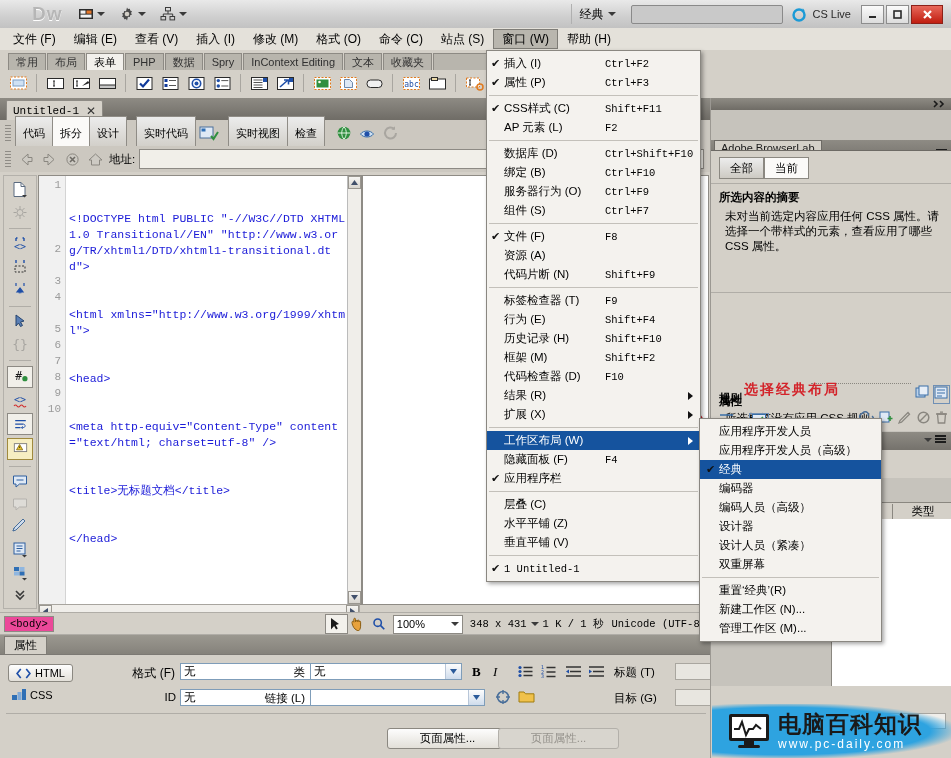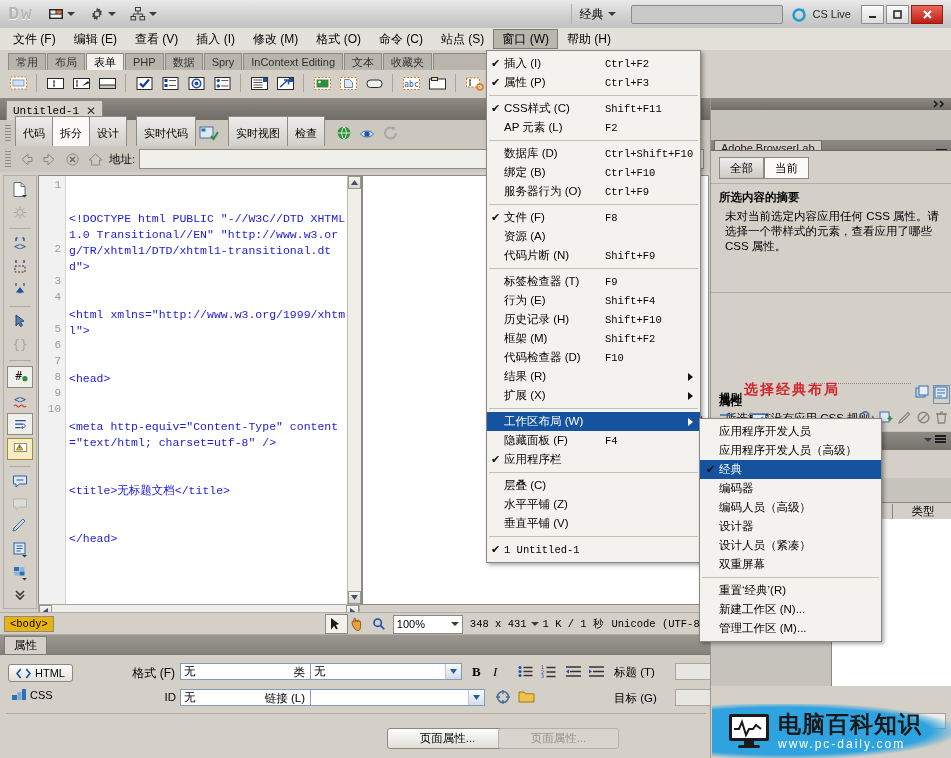--- a/index.html
+++ b/index.html
@@ -9,22 +9,22 @@
     font-size:12px;color:#000;
     background:#d4d0c8;
     position:relative;
     -webkit-font-smoothing:none;
   }
   .abs{position:absolute;}
   
   #appbar{left:0;top:0;width:951px;height:28px;
     background:linear-gradient(#e9e9e9,#cfcfcf 60%,#c2c2c2);
     border-bottom:1px solid #9a9a9a;display:flex;align-items:center;}
-  #dwlogo{font-family:Liberation Mono, monospace;font-size:19px;font-weight:bold;
-    color:#b6b6b6;letter-spacing:1px;padding:0 10px 0 8px;text-shadow:0 1px 0 #fff;}
+  #dwlogo{font-family:Liberation Sans, sans-serif;font-size:19px;font-weight:bold;
+    color:#b6b6b6;letter-spacing:1px;padding:0 10px 0 8px;text-shadow:0 1px 0 #fff;margin-left:24px;}
   .appbtn{display:flex;align-items:center;gap:3px;padding:2px 5px;margin-right:4px;}
   .caret{width:0;height:0;border-left:4px solid transparent;border-right:4px solid transparent;
     border-top:4px solid #3a3a3a;}
   .ico16{width:16px;height:16px;display:block;}
   #appbar-right{margin-left:auto;display:flex;align-items:center;height:100%;}
   #wsbtn{display:flex;align-items:center;gap:5px;padding:2px 7px;border-left:1px solid #b0b0b0;
     height:16px;font-size:12px;}
   #searchwrap{margin:0 8px;display:flex;align-items:center;
     width:150px;height:17px;background:#c9c9c9;border:1px solid #8a8a8a;border-radius:2px;}
   #searchwrap .mag{margin:0 3px 0 4px;}
@@ -88,21 +88,21 @@
     font-family:"Liberation Mono","DejaVu Sans Mono",monospace;font-size:11.5px;
     line-height:16px;color:#1a1ad8;white-space:pre-wrap;word-break:break-all;}
   #codescroll{position:absolute;right:0;top:0;width:13px;height:100%;background:#f0eeea;border-left:1px solid #bbb;}
   .sbtn{width:13px;height:13px;background:linear-gradient(#f6f5f2,#d8d5cf);border:1px solid #9a9790;
     display:flex;align-items:center;justify-content:center;box-sizing:border-box;}
   #hscroll{position:absolute;left:38px;top:432px;width:322px;height:13px;background:#f0eeea;border:1px solid #a8a59f;box-sizing:border-box;}
   #splitterarea{position:absolute;left:362px;top:3px;width:345px;height:428px;background:#fff;border:1px solid #8e8b85;}
   
   #statusbar{left:0;top:612px;width:710px;height:22px;background:#d4d0c8;
     border-top:1px solid #b0ada7;display:flex;align-items:center;}
-  #tagsel{margin-left:4px;padding:1px 5px;border:1px solid #8d8a84;background:#eab308;
+  #tagsel{margin-left:4px;padding:1px 5px;border:1px solid #8d8a84;background:#ec4899;
     font-family:"Liberation Mono","DejaVu Sans Mono",monospace;font-size:10.5px;}
   #statusright{margin-left:auto;display:flex;align-items:center;height:100%;}
   .stico{width:21px;height:18px;display:flex;align-items:center;justify-content:center;}
   .stico.sel{border:1px solid #8d8a84;background:#f3f1ec;}
   #zoomsel{width:62px;height:17px;border:1px solid #8d8a84;background:#fff;
     display:flex;align-items:center;justify-content:space-between;padding:0 3px;font-size:11px;margin:0 3px;}
   .stxt{font-family:"Liberation Mono","DejaVu Sans Mono",monospace;font-size:10.5px;
     padding:0 4px;white-space:nowrap;}
   
   #propwrap{left:0;top:634px;width:710px;height:124px;background:#d4d0c8;border-top:1px solid #b0ada7;}
@@ -935,20 +935,25 @@
   <div class="mi">
     <span class="chk"></span>
     <span class="lbl">绑定 (B)</span>
     <span class="acc">Ctrl+F10</span>
   </div>
   <div class="mi">
     <span class="chk"></span>
     <span class="lbl">服务器行为 (O)</span>
     <span class="acc">Ctrl+F9</span>
   </div>
+  <div class="mi">
+    <span class="chk"></span>
+    <span class="lbl">组件 (S)</span>
+    <span class="acc">Ctrl+F7</span>
+  </div>
   <div class="msep"></div>
   <div class="mi">
     <span class="chk">✔</span>
     <span class="lbl">文件 (F)</span>
     <span class="acc">F8</span>
   </div>
   <div class="mi">
     <span class="chk"></span>
     <span class="lbl">资源 (A)</span>
     <span class="acc"></span>

